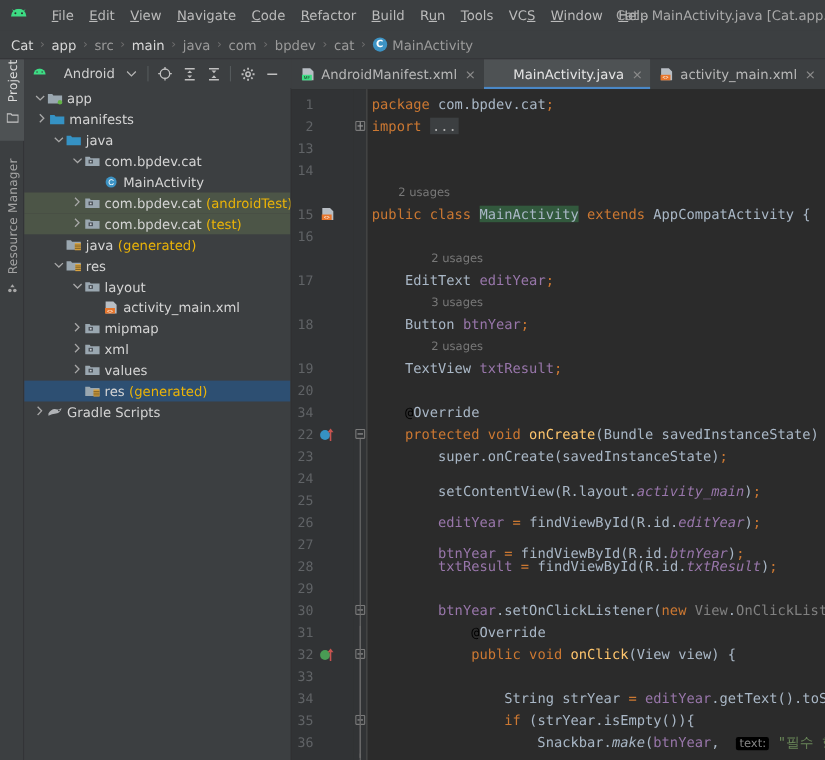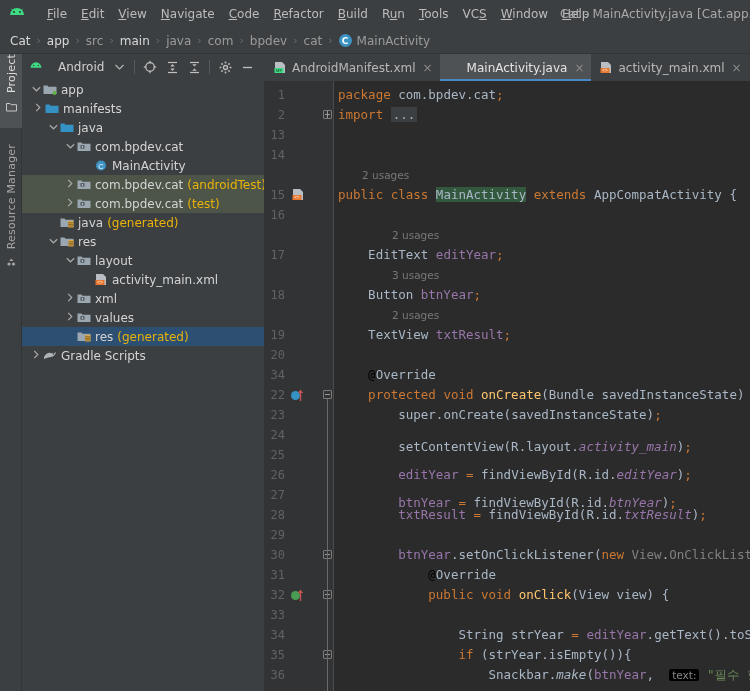--- a/index.html
+++ b/index.html
@@ -531,20 +531,33 @@
         <span class="arrow"><svg width="6" height="9" viewBox="0 0 6 9">
             <path d="M1.2 0.8 L4.8 4.5 L1.2 8.2" fill="none" stroke="#a8a8a8" stroke-width="1.2"></path>
           </svg></span>
         <span class="ico">
           <svg width="14" height="13" viewBox="0 0 14 13">
             <path d="M0.5 2.5 h4 l1 1.3 h8 v7.2 h-13 z" fill="#9aa7b0"></path>
             <rect x="3.5" y="5.2" width="4" height="3.4" fill="#4a5058"></rect>
             <circle cx="5.5" cy="6.9" r="0.85" fill="#c9cdd2"></circle>
           </svg>
         </span>
+        <span class="lbl">mipmap</span>
+      </div>
+      <div class="row" style="padding-left: 42px;">
+        <span class="arrow"><svg width="6" height="9" viewBox="0 0 6 9">
+            <path d="M1.2 0.8 L4.8 4.5 L1.2 8.2" fill="none" stroke="#a8a8a8" stroke-width="1.2"></path>
+          </svg></span>
+        <span class="ico">
+          <svg width="14" height="13" viewBox="0 0 14 13">
+            <path d="M0.5 2.5 h4 l1 1.3 h8 v7.2 h-13 z" fill="#9aa7b0"></path>
+            <rect x="3.5" y="5.2" width="4" height="3.4" fill="#4a5058"></rect>
+            <circle cx="5.5" cy="6.9" r="0.85" fill="#c9cdd2"></circle>
+          </svg>
+        </span>
         <span class="lbl">xml</span>
       </div>
       <div class="row" style="padding-left: 42px;">
         <span class="arrow"><svg width="6" height="9" viewBox="0 0 6 9">
             <path d="M1.2 0.8 L4.8 4.5 L1.2 8.2" fill="none" stroke="#a8a8a8" stroke-width="1.2"></path>
           </svg></span>
         <span class="ico">
           <svg width="14" height="13" viewBox="0 0 14 13">
             <path d="M0.5 2.5 h4 l1 1.3 h8 v7.2 h-13 z" fill="#9aa7b0"></path>
             <rect x="3.5" y="5.2" width="4" height="3.4" fill="#4a5058"></rect>

